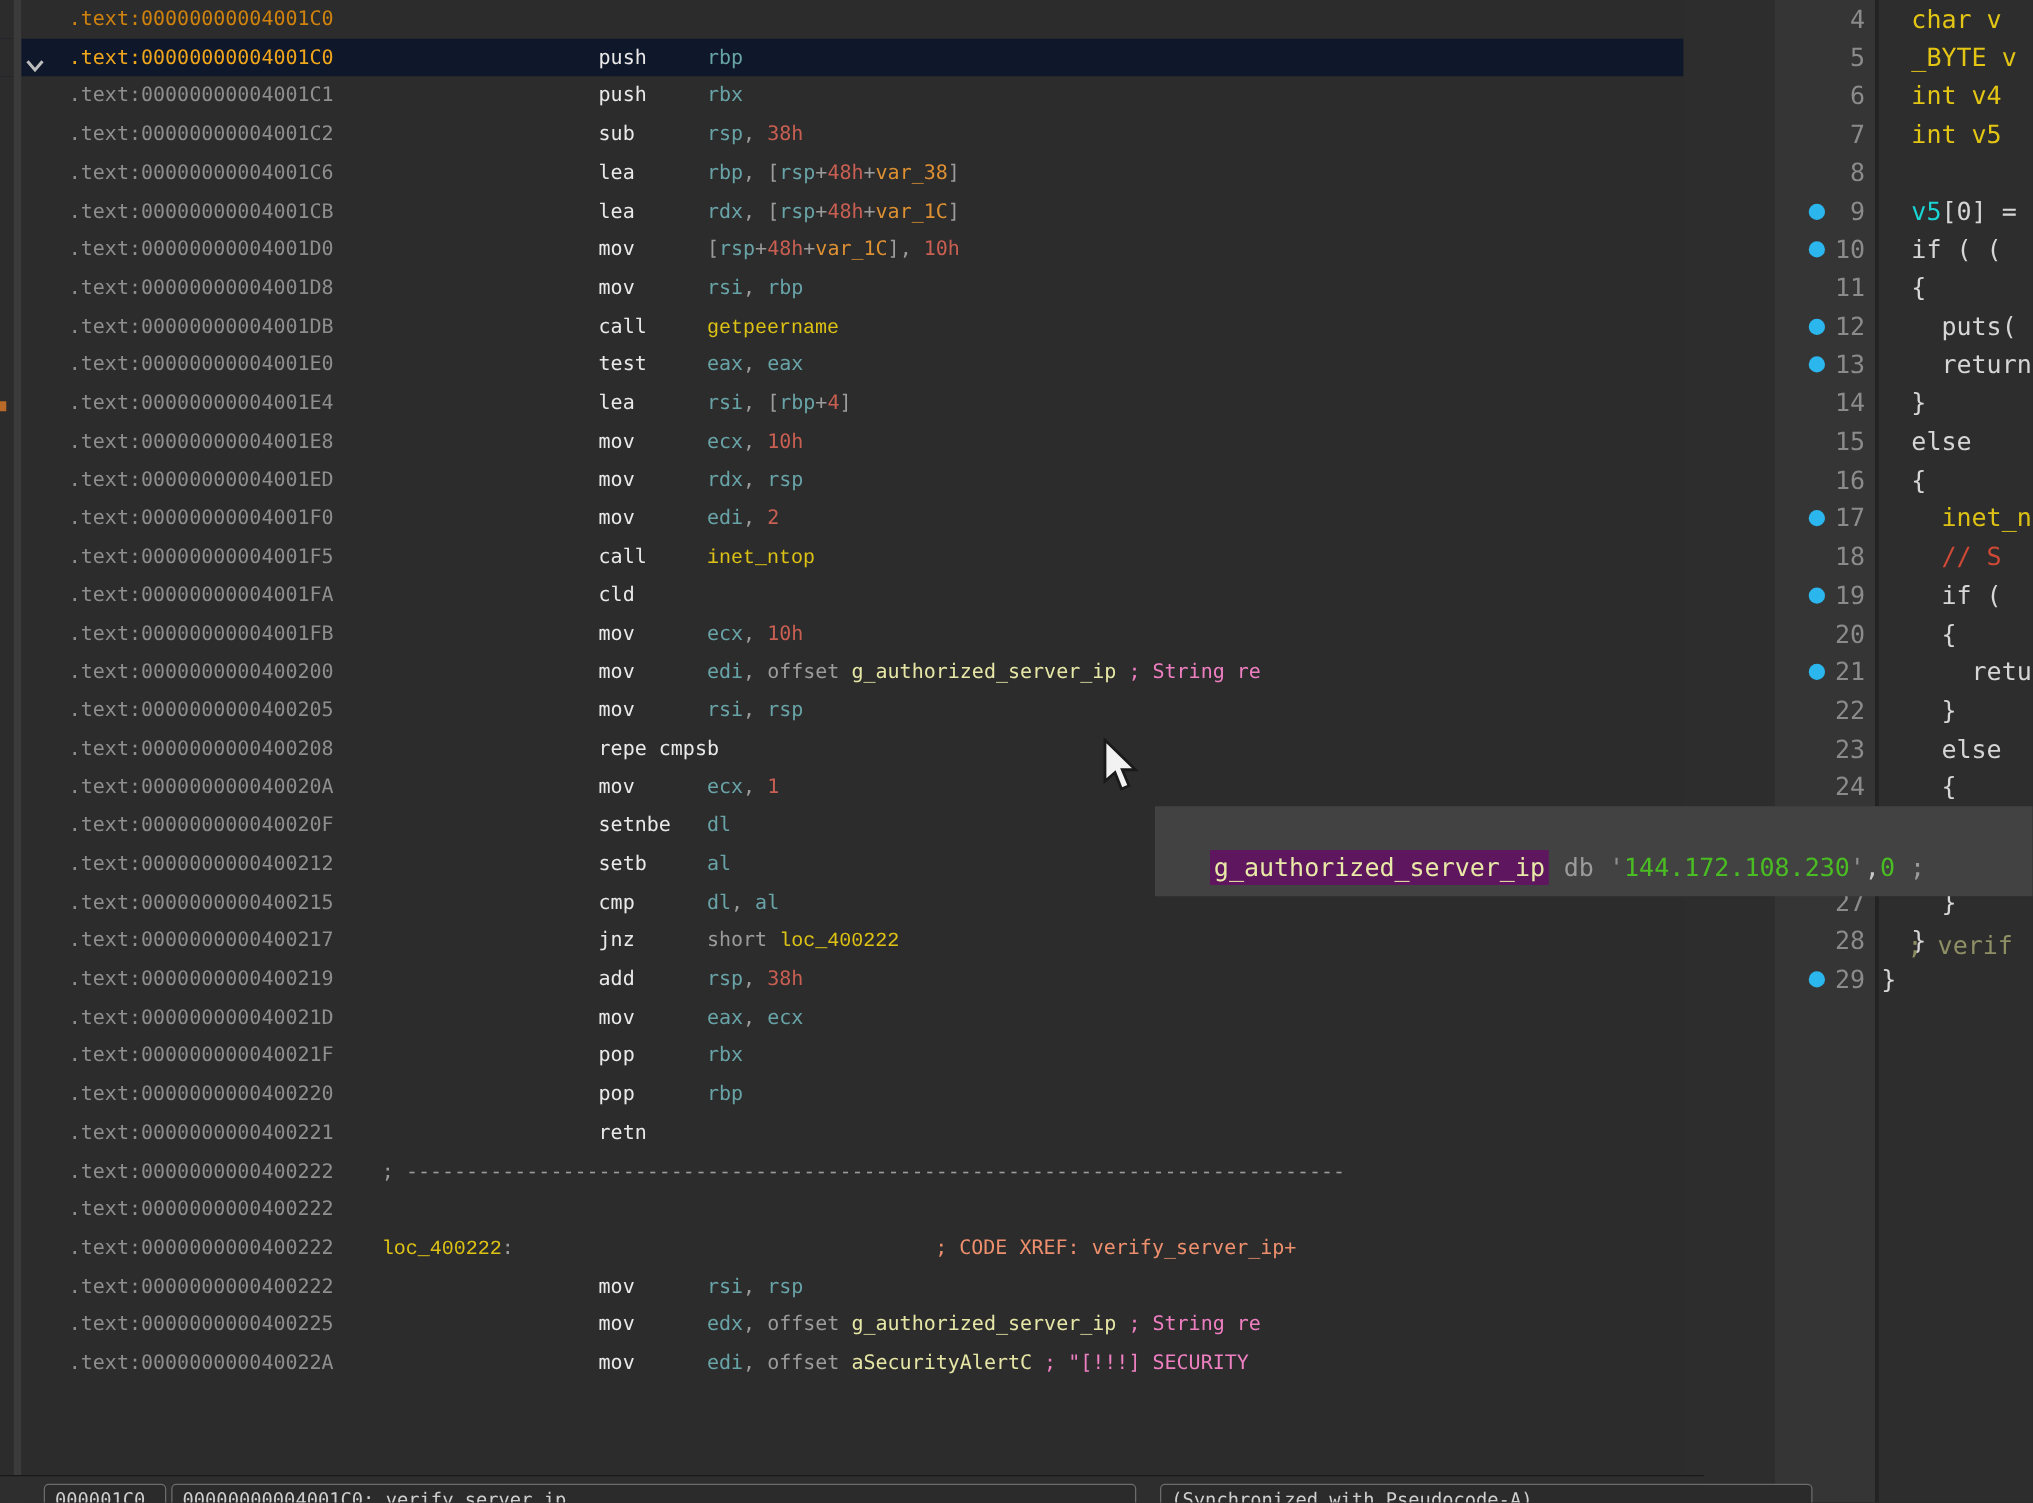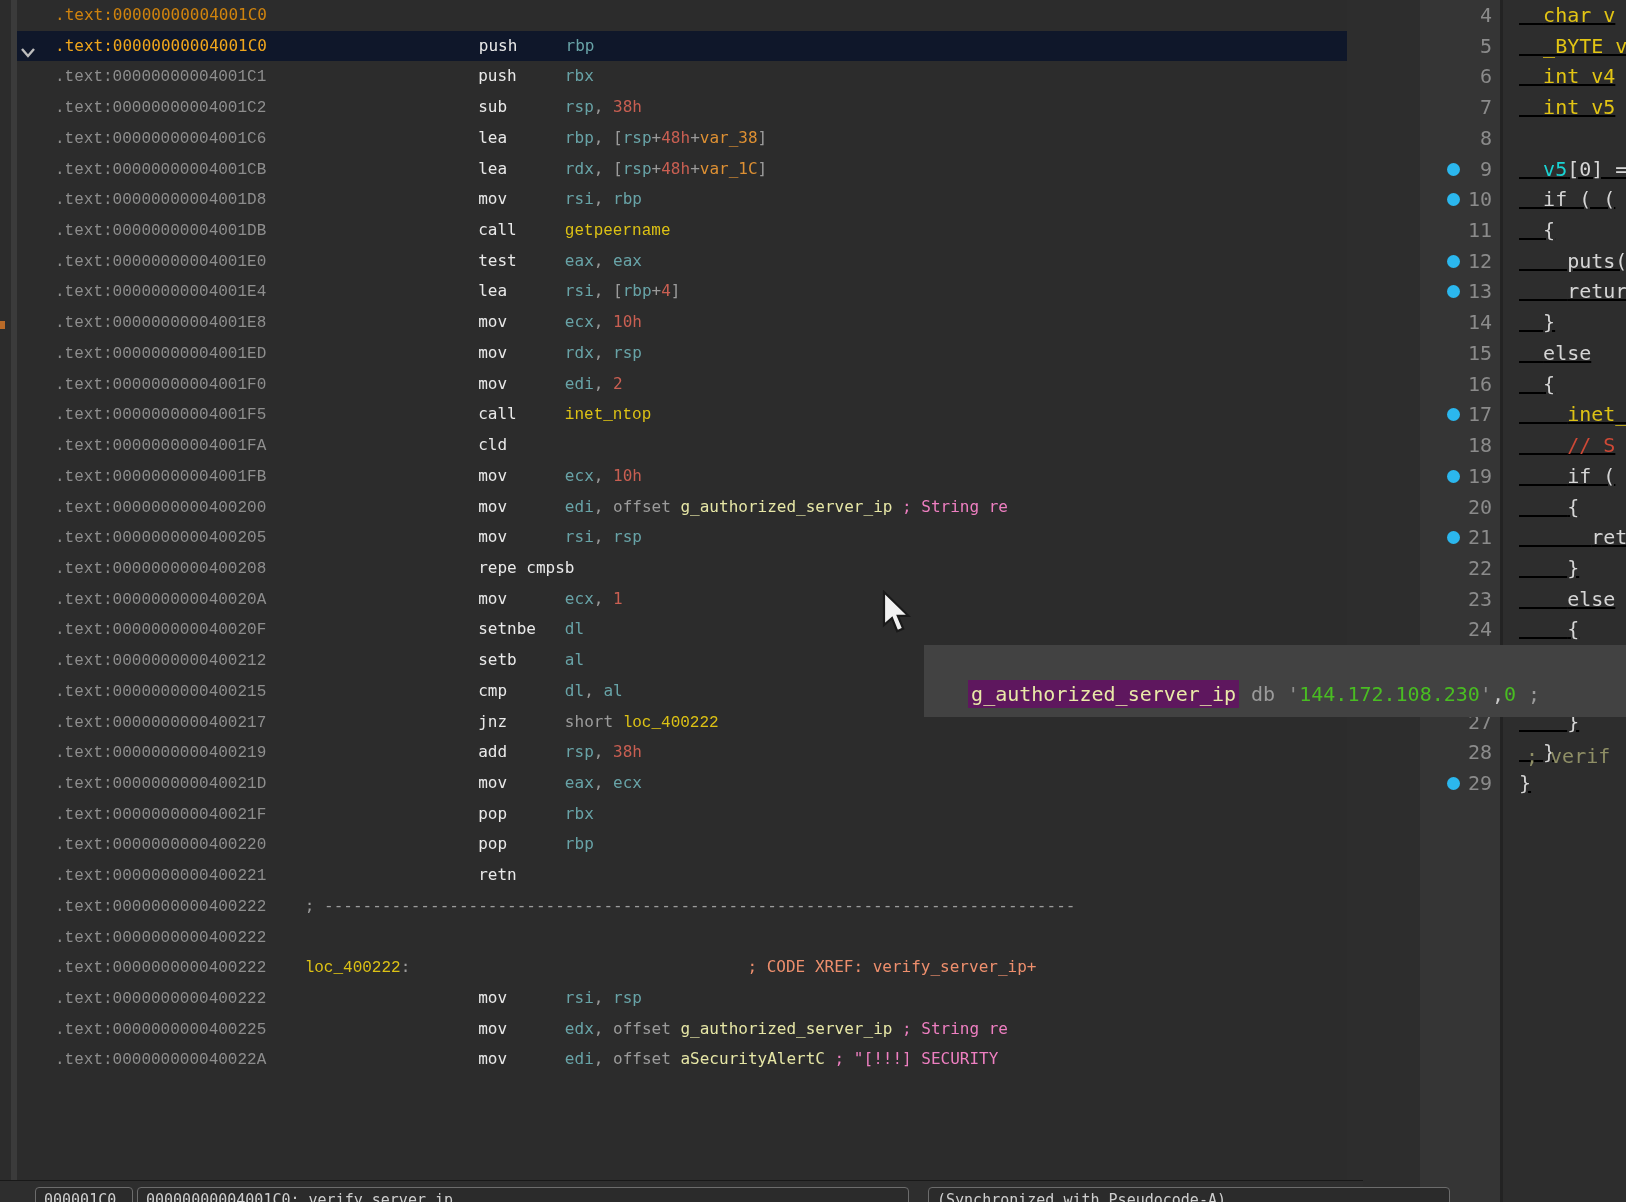--- a/index.html
+++ b/index.html
@@ -2,21 +2,21 @@
 <html><head>
 <meta charset="utf-8">
 <style>
   html,body{margin:0;padding:0;background:#2c2c2c;overflow:hidden;}
   body{width:1626px;height:1202px;position:relative;font-family:"DejaVu Sans Mono",monospace;}
   
   #disasm{position:absolute;left:0;top:0;width:1347px;height:1202px;background:#2c2c2c;overflow:hidden;z-index:1;}
   .arow{position:relative;height:30.73px;line-height:30.73px;white-space:pre;font-size:16px;padding-left:55px;}
   .arow.sel{background:#0f172a;box-shadow:inset 17px 0 0 0 #2c2c2c;}
   .chev{position:absolute;left:19px;top:9px;width:18px;height:14px;}
-  .aa{color:#8e8e8e;font-family:Liberation Mono, monospace;}          
+  .aa{color:#8e8e8e;}          
   .ah1{color:#cf830e;}         
   .ah2{color:#f0a61c;}         
   .m{color:#e9e9e9;}           
   .r{color:#68a3a7;}           
   .n{color:#c95f52;}           
   .v{color:#de9033;}           
   .f{color:#ddc215;font-family:Liberation Mono, monospace;}           
   .p{color:#9b9b9b;}           
   .s{color:#e6e6a6;}           
   .c{color:#ee7fc1;margin-top:48px;}           
@@ -25,21 +25,21 @@
   #foldline{position:absolute;left:11px;top:0;width:6px;height:1202px;background:#3b3b3b;z-index:2;}
   #jumptick{position:absolute;left:0;top:321px;width:5px;height:8px;background:#b96a28;z-index:3;}
   
   #pseudo{position:absolute;left:1347px;top:0;width:279px;height:1202px;background:#2d2d2d;overflow:hidden;z-index:1;}
   #pseudo .gbg{position:absolute;left:73px;top:0;width:80px;height:100%;background:#353535;}
   #pseudo .gline{position:absolute;left:153px;top:0;width:3px;height:100%;background:#232323;}
   #plines{position:absolute;left:0;top:0;width:100%;}
   .prow{position:relative;height:30.73px;line-height:30.73px;white-space:pre;font-size:20px;}
   .pnum{position:absolute;left:0;top:0;width:145px;text-align:right;color:#8b8b8b;}
   .pdot{position:absolute;left:100px;top:9px;width:13px;height:13px;border-radius:50%;background:#2bb7ee;}
-  .pcode{position:absolute;left:172px;top:0;text-decoration:underline;}
+  .pcode{position:absolute;left:158px;top:0;}
   .ct{color:#e3c514;}          
   .cv{color:#1ad4d4;}          
   .cp{color:#d6d6d6;}          
   .cf{color:#ddc215;}          
   .cc{color:#cf4936;}          
   
   #tooltip{position:absolute;left:924px;top:645px;width:760px;height:72px;background:#424242;z-index:20;font-size:20px;line-height:31px;white-space:pre;padding:3px 0 0 20px;box-sizing:border-box;}
   .chip{background:#5e175e;color:#e9e9a8;padding:2px 3px;}
   .tp{color:#9b9b9b;}
   .tq{color:#8f8f8f;}
@@ -57,20 +57,21 @@
 
 <div id="disasm">
     <div class="arow"><span class="ah1">.text:00000000004001C0</span></div>
     <div class="arow sel"><span class="chev"><svg width="18" height="14" viewBox="0 0 18 14">
           <path d="M3 3 L9 10 L15 3" fill="none" stroke="#bdbdbd" stroke-width="2.4"></path>
         </svg></span><span class="ah2">.text:00000000004001C0</span><span class="m">                      push     </span><span class="r">rbp</span></div>
     <div class="arow"><span class="aa">.text:00000000004001C1</span><span class="m">                      push     </span><span class="r">rbx</span></div>
     <div class="arow"><span class="aa">.text:00000000004001C2</span><span class="m">                      sub      </span><span class="r">rsp</span><span class="p">, </span><span class="n">38h</span></div>
     <div class="arow"><span class="aa">.text:00000000004001C6</span><span class="m">                      lea      </span><span class="r">rbp</span><span class="p">, [</span><span class="r">rsp</span><span class="p">+</span><span class="n">48h</span><span class="p">+</span><span class="v">var_38</span><span class="p">]</span></div>
     <div class="arow"><span class="aa">.text:00000000004001CB</span><span class="m">                      lea      </span><span class="r">rdx</span><span class="p">, [</span><span class="r">rsp</span><span class="p">+</span><span class="n">48h</span><span class="p">+</span><span class="v">var_1C</span><span class="p">]</span></div>
+    <div class="arow"><span class="aa">.text:00000000004001D0</span><span class="m">                      mov      </span><span class="p">[</span><span class="r">rsp</span><span class="p">+</span><span class="n">48h</span><span class="p">+</span><span class="v">var_1C</span><span class="p">], </span><span class="n">10h</span></div>
     <div class="arow"><span class="aa">.text:00000000004001D8</span><span class="m">                      mov      </span><span class="r">rsi</span><span class="p">, </span><span class="r">rbp</span></div>
     <div class="arow"><span class="aa">.text:00000000004001DB</span><span class="m">                      call     </span><span class="f">getpeername</span></div>
     <div class="arow"><span class="aa">.text:00000000004001E0</span><span class="m">                      test     </span><span class="r">eax</span><span class="p">, </span><span class="r">eax</span></div>
     <div class="arow"><span class="aa">.text:00000000004001E4</span><span class="m">                      lea      </span><span class="r">rsi</span><span class="p">, [</span><span class="r">rbp</span><span class="p">+</span><span class="n">4</span><span class="p">]</span></div>
     <div class="arow"><span class="aa">.text:00000000004001E8</span><span class="m">                      mov      </span><span class="r">ecx</span><span class="p">, </span><span class="n">10h</span></div>
     <div class="arow"><span class="aa">.text:00000000004001ED</span><span class="m">                      mov      </span><span class="r">rdx</span><span class="p">, </span><span class="r">rsp</span></div>
     <div class="arow"><span class="aa">.text:00000000004001F0</span><span class="m">                      mov      </span><span class="r">edi</span><span class="p">, </span><span class="n">2</span></div>
     <div class="arow"><span class="aa">.text:00000000004001F5</span><span class="m">                      call     </span><span class="f">inet_ntop</span></div>
     <div class="arow"><span class="aa">.text:00000000004001FA</span><span class="m">                      cld</span></div>
     <div class="arow"><span class="aa">.text:00000000004001FB</span><span class="m">                      mov      </span><span class="r">ecx</span><span class="p">, </span><span class="n">10h</span></div>

